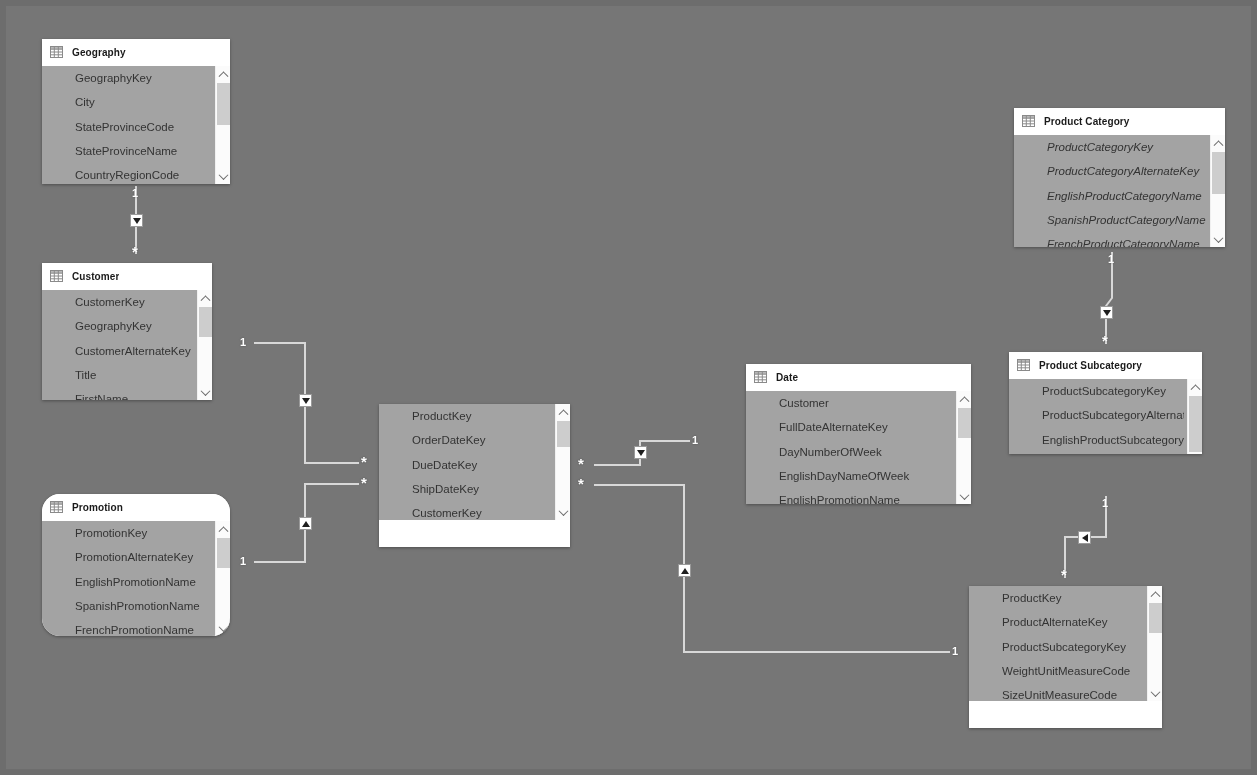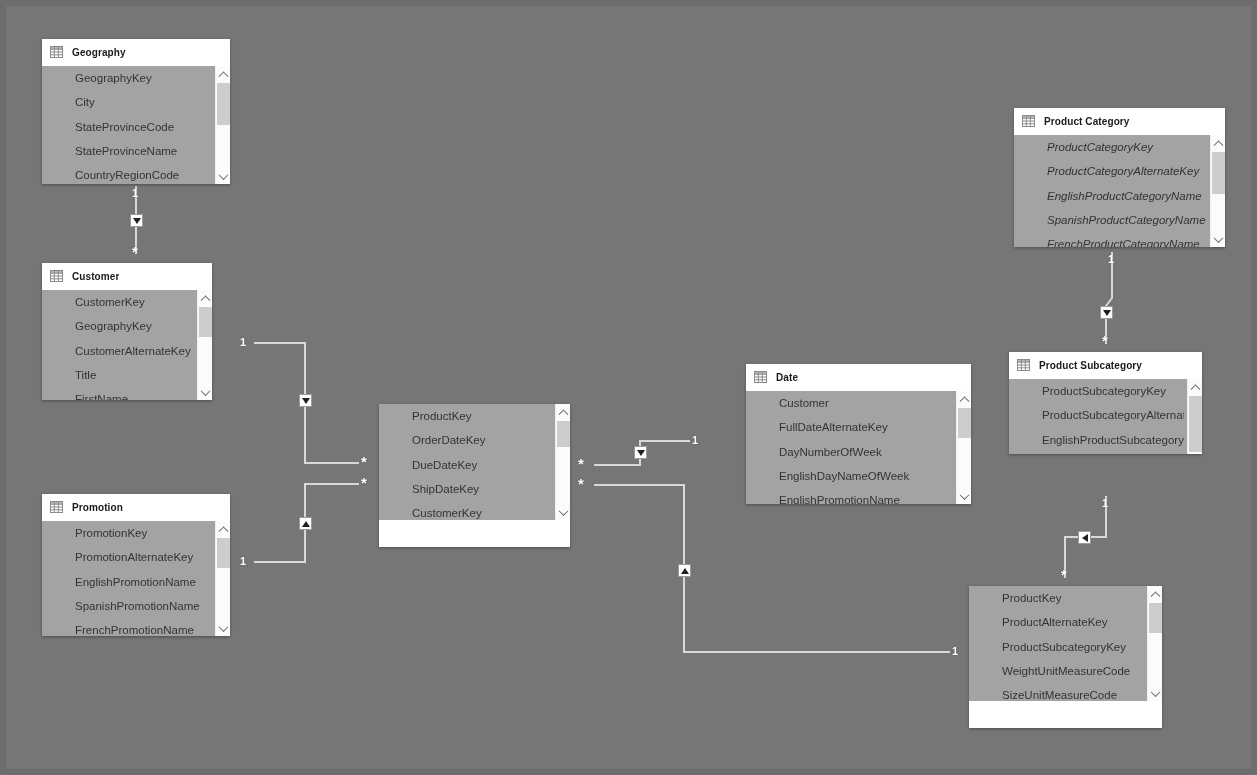--- a/index.html
+++ b/index.html
@@ -225,21 +225,21 @@
             <div class="sbar-arrow up">
               <span class="chev"></span>
             </div>
             <div class="sbar-thumb" style="top: 17px; height: 30px;"></div>
             <div class="sbar-arrow down">
               <span class="chev"></span>
             </div>
           </div>
         </div>
       </div>
-      <div class="tbl" style="left: 36px; top: 488px; width: 188px; height: 142px;">
+      <div class="tbl" style="left: 36px; top: 488px; width: 188px; height: 142px; border-radius: 18px;">
         <div class="tbl-header">
           <svg class="tbl-icon" viewBox="0 0 13 12">
             <rect x="0.5" y="0.5" width="12" height="2.7" fill="#b8b8b8" stroke="none"></rect>
             <g stroke="#8a8a8a" stroke-width="1" fill="none">
               <rect x="0.5" y="0.5" width="12" height="11"></rect>
               <line x1="0.5" x2="12.5" y1="3.2" y2="3.2"></line>
               <line x1="0.5" x2="12.5" y1="6" y2="6"></line>
               <line x1="0.5" x2="12.5" y1="8.8" y2="8.8"></line>
               <line y1="0.5" y2="11.5" x1="4.3" x2="4.3"></line>
               <line y1="0.5" y2="11.5" x1="8.3" x2="8.3"></line>

